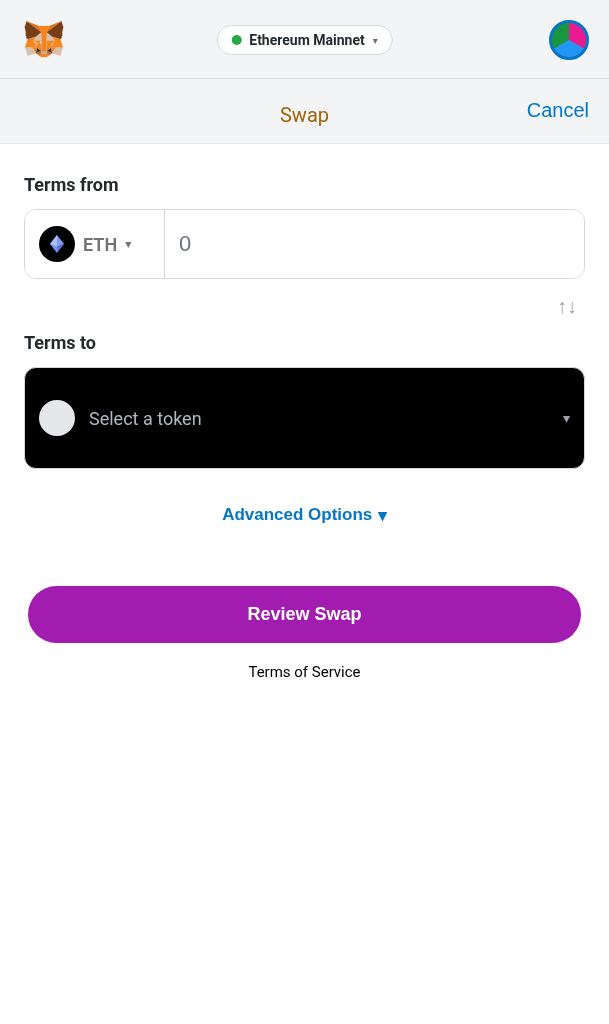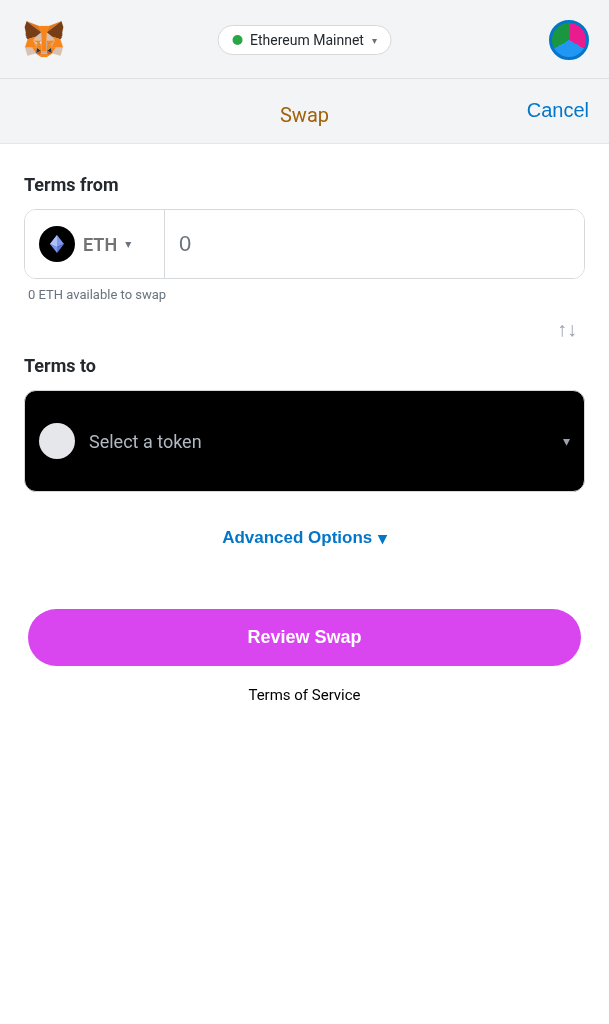--- a/index.html
+++ b/index.html
@@ -50,21 +50,21 @@
       width: 10px;
       height: 10px;
       border-radius: 50%;
       background-color: #28a745;
       flex-shrink: 0;
     }
 
     .network-name {
       font-size: 14px;
       color: #24292e;
-      font-weight: 400;
+      font-weight: 700;
     }
 
     .chevron-down {
       font-size: 10px;
       color: #6a737d;
     }
 
     .avatar-circle {
       width: 40px;
       height: 40px;
@@ -245,21 +245,21 @@
 
     
     .review-swap-container {
       margin-top: 60px;
       padding: 0 4px;
     }
 
     .review-swap-btn {
       width: 100%;
       padding: 18px;
-      background: #d946ef;
+      background: #a21caf;
       color: white;
       border: none;
       border-radius: 30px;
       font-size: 18px;
       font-weight: 600;
       cursor: not-allowed;
     }
 
     .terms-container {
       display: flex;
@@ -348,21 +348,20 @@
             <polygon points="11,14 4,11 11,20" fill="#7C94EC"></polygon>
             <polygon points="11,2 4,11 11,14" fill="#ABC0F8"></polygon>
           </svg>
         </div>
         <span class="token-name">ETH</span>
         <span class="token-chevron">▾</span>
       </div>
       <input type="text" class="amount-input" value="0" placeholder="0" style="">
     </div>
 
-    <div class="availability-text">0 ETH available to swap</div>
   </div>
 
   <div class="swap-direction-container">
     <button class="swap-direction-btn">↑↓</button>
   </div>
 
   <div>
     <div class="section-label">Terms to</div>
 
     <div class="select-token-row">

